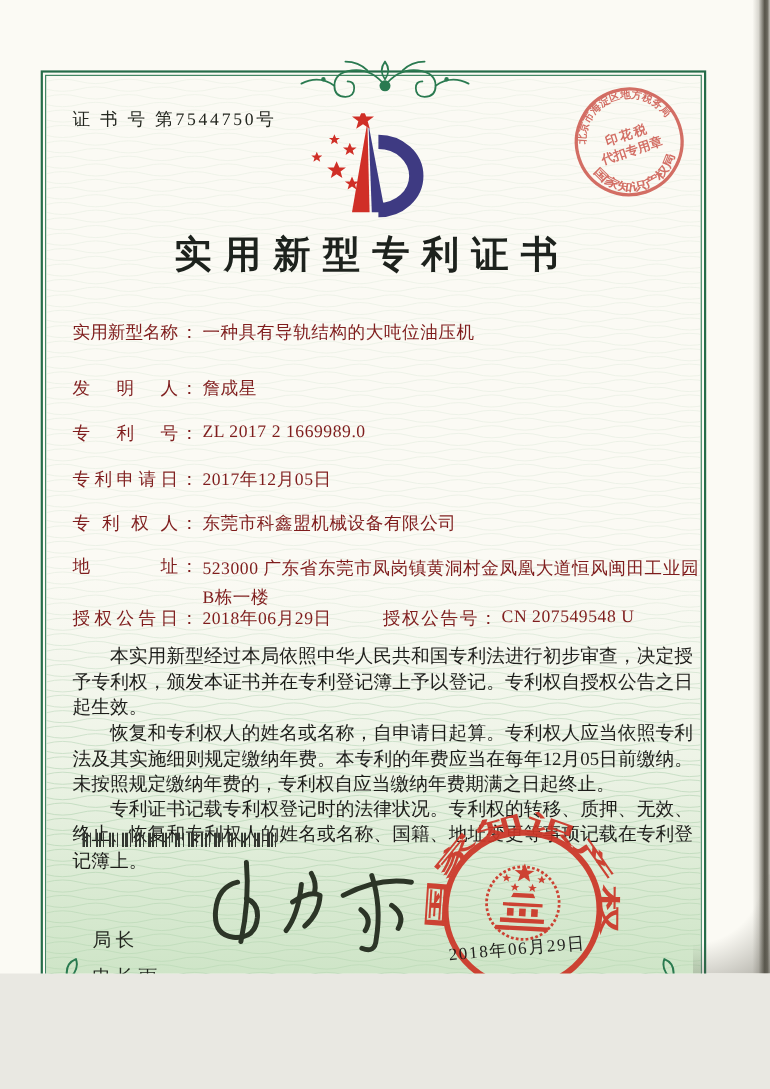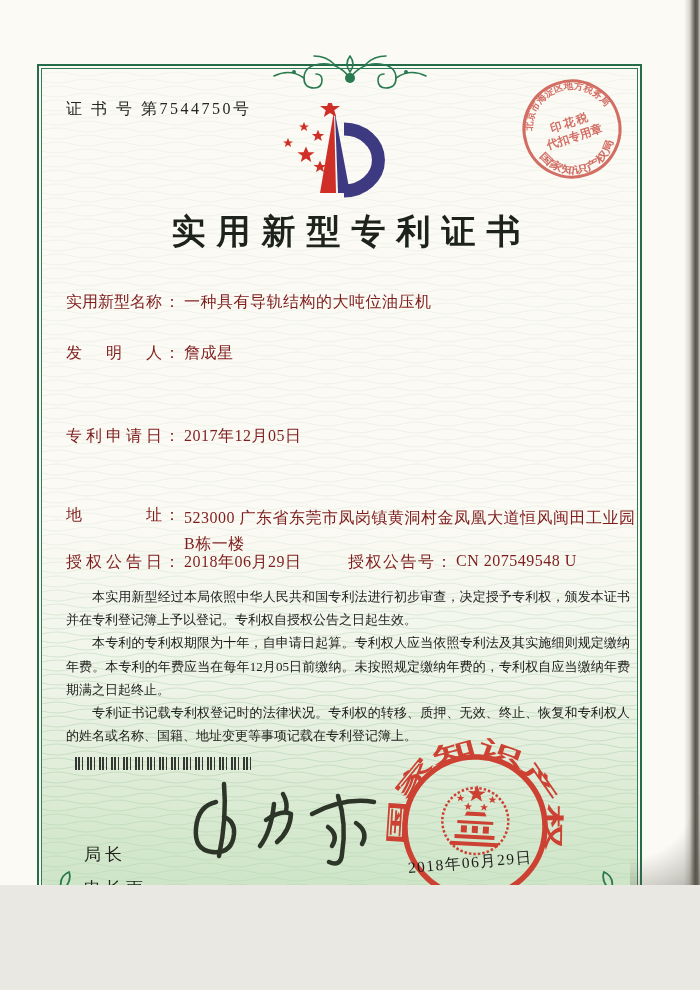--- a/index.html
+++ b/index.html
@@ -15,28 +15,28 @@
   .frame-inner{position:absolute;left:2px;top:2px;right:2px;bottom:2px;border:1px solid #2f7b55;overflow:hidden;}
   
   .tint{position:absolute;left:0;right:0;bottom:0;height:420px;pointer-events:none;
     background:linear-gradient(180deg,rgba(216,234,211,0) 0%,rgba(213,232,206,.35) 40%,rgba(203,227,196,.75) 72%,rgba(196,224,189,.95) 100%);}
   .waves-wrap{position:absolute;inset:0;pointer-events:none;
     -webkit-mask-image:linear-gradient(180deg,rgba(0,0,0,.10) 0%,rgba(0,0,0,.14) 55%,rgba(0,0,0,.55) 74%,rgba(0,0,0,.95) 100%);
     mask-image:linear-gradient(180deg,rgba(0,0,0,.10) 0%,rgba(0,0,0,.14) 55%,rgba(0,0,0,.55) 74%,rgba(0,0,0,.95) 100%);}
   
   .certno{position:absolute;left:66px;top:99px;font-size:16px;letter-spacing:2.5px;color:#23261f;}
   .title{position:absolute;left:37px;top:209px;width:603px;text-align:center;font-size:34px;font-weight:bold;
-    letter-spacing:11px;color:#1d221d;margin-left:13px;}
+    letter-spacing:11px;color:#1d221d;}
   .frow{position:absolute;left:66px;font-size:16px;color:#7f1d1d;white-space:nowrap;}
   .flabel{display:inline-block;width:96px;text-align:justify;text-align-last:justify;vertical-align:top;}
   .fcolon{display:inline-block;margin:0 4px 0 2px;vertical-align:top;}
   .fvalue{display:inline-block;letter-spacing:.5px;vertical-align:top;}
   .fvalue.address{white-space:normal;width:452px;line-height:26px;}
   .grant2{position:absolute;left:282px;top:0;}
-  .bodytext{position:absolute;left:66px;top:585px;width:564px;font-size:13px;line-height:23.2px;
+  .bodytext{position:absolute;left:66px;top:585px;width:564px;font-size:17px;line-height:23.2px;
     color:#1c1c19;text-align:justify;}
   .bodytext p{margin:0;text-indent:2em;}
   .barcode{position:absolute;left:75px;top:757px;width:178px;height:13px;
     background:repeating-linear-gradient(90deg,#343832 0 2px,transparent 2px 3px,#343832 3px 5px,transparent 5px 7px,#343832 7px 8px,transparent 8px 12px);}
   .officer{position:absolute;left:84px;top:838px;font-size:17px;letter-spacing:4px;color:#22261f;line-height:34px;}
   .sigsvg{position:absolute;left:170px;top:770px;}
   .seal{position:absolute;left:380px;top:737px;}
   .sealdate{position:absolute;left:408px;top:858px;font-size:15.5px;letter-spacing:1.5px;color:#1e1d1b;
     transform:rotate(-5deg);transform-origin:left center;}
   .footer{position:absolute;left:37px;top:906px;width:560px;text-align:center;font-size:14px;
@@ -118,36 +118,42 @@
   </svg>
 
   <div class="title">实用新型专利证书</div>
 
   <div class="frow" style="top:292px">
     <span class="flabel">实用新型名称</span><span class="fcolon">：</span><span class="fvalue">一种具有导轨结构的大吨位油压机</span>
   </div>
   <div class="frow" style="top:343px">
     <span class="flabel">发明人</span><span class="fcolon">：</span><span class="fvalue">詹成星</span>
   </div>
+  <div class="frow" style="top:384px">
+    <span class="flabel">专利号</span><span class="fcolon">：</span><span class="fvalue">ZL 2017 2 1669989.0</span>
+  </div>
   <div class="frow" style="top:426px">
     <span class="flabel">专利申请日</span><span class="fcolon">：</span><span class="fvalue">2017年12月05日</span>
+  </div>
+  <div class="frow" style="top:466px">
+    <span class="flabel">专利权人</span><span class="fcolon">：</span><span class="fvalue">东莞市科鑫盟机械设备有限公司</span>
   </div>
   <div class="frow" style="top:505px">
     <span class="flabel">地址</span><span class="fcolon">：</span><span class="fvalue address">523000 广东省东莞市凤岗镇黄洞村金凤凰大道恒风闽田工业园B栋一楼</span>
   </div>
   <div class="frow" style="top:552px">
     <span class="flabel">授权公告日</span><span class="fcolon">：</span><span class="fvalue">2018年06月29日</span>
     <span class="grant2">
       <span class="flabel" style="width:86px">授权公告号</span><span class="fcolon">：</span><span class="fvalue">CN 207549548 U</span>
     </span>
   </div>
 
   <div class="bodytext">
     <p>本实用新型经过本局依照中华人民共和国专利法进行初步审查，决定授予专利权，颁发本证书并在专利登记簿上予以登记。专利权自授权公告之日起生效。</p>
-    <p>本专利的专利权期限为十年，自申请日起算。专利权人应当依照专利法及其实施细则规定缴纳年费。本专利的年费应当在每年12月05日前缴纳。未按照规定缴纳年费的，专利权自应当缴纳年费期满之日起终止。</p>
+    <p>恢复和专利权人的姓名或名称，自申请日起算。专利权人应当依照专利法及其实施细则规定缴纳年费。本专利的年费应当在每年12月05日前缴纳。未按照规定缴纳年费的，专利权自应当缴纳年费期满之日起终止。</p>
     <p>专利证书记载专利权登记时的法律状况。专利权的转移、质押、无效、终止、恢复和专利权人的姓名或名称、国籍、地址变更等事项记载在专利登记簿上。</p>
   </div>
 
   <div class="barcode"></div>
 
   <div class="officer">
     <div>局长</div>
     <div>申长雨</div>
   </div>
 

